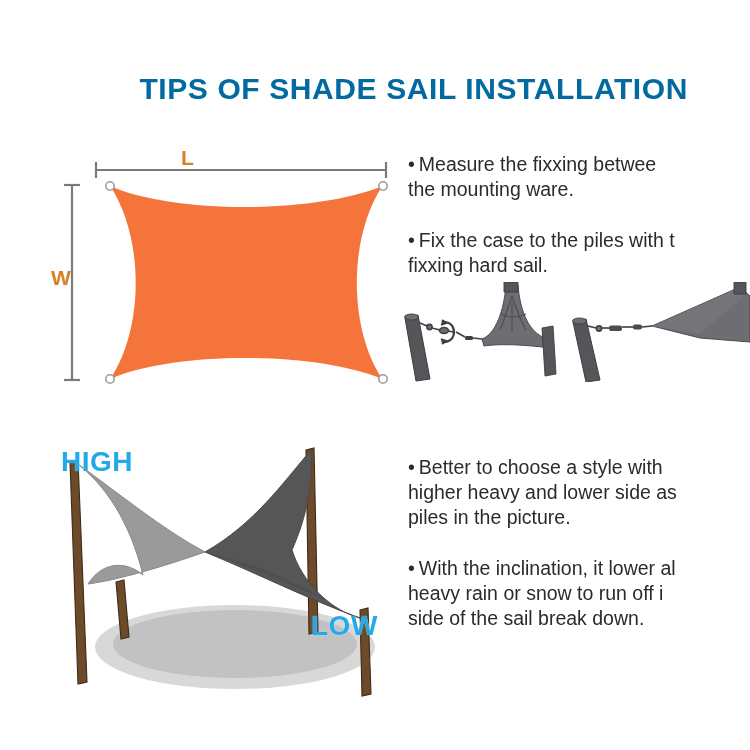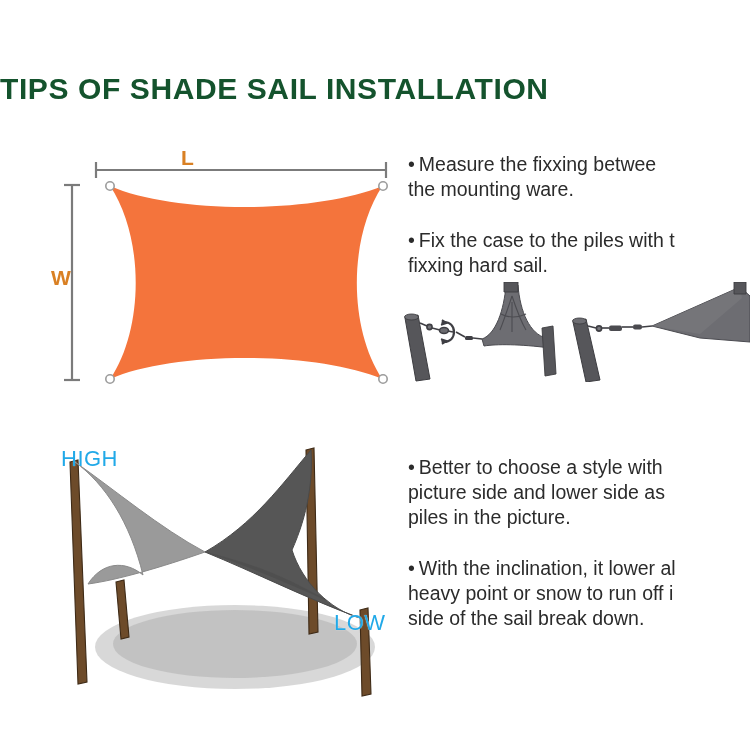--- a/index.html
+++ b/index.html
@@ -21,25 +21,25 @@
     background: #ffffff;
     overflow: hidden;
   }
 
   
   .title {
     position: absolute;
     left: 0;
     top: 72px;
     width: 688px;
-    text-align: left;
+    text-align: right;
     font-size: 30px;
     font-weight: bold;
     letter-spacing: 0.6px;
-    color: #14532d;
+    color: #0369a1;
     font-family: "Liberation Sans", sans-serif;
   }
 
   
   .panel-sail-dims {
     position: absolute;
     left: 30px;
     top: 140px;
     width: 370px;
     height: 265px;
@@ -101,28 +101,28 @@
     font-size: 21px;
     font-family: "Liberation Sans", sans-serif;
   }
   .label-L { left: 181px; top: 146px; }
   .label-W { left: 51px;  top: 266px; }
 
   
   .hl-label {
     position: absolute;
     color: #21a9e8;
-    font-weight: normal;
-    font-size: 22px;
+    font-weight: bold;
+    font-size: 28px;
     letter-spacing: 0.5px;
     font-family: "Liberation Sans", sans-serif;
     text-shadow: 0 0 1px rgba(255,255,255,0.9);
   }
   .label-HIGH { left: 61px;  top: 446px; }
-  .label-LOW  { left: 334px; top: 610px; }
+  .label-LOW  { left: 311px; top: 610px; }
 
   svg { display: block; }
 </style>
 </head>
 <body>
 
 <div id="page">
 
   <div class="title">TIPS OF SHADE SAIL INSTALLATION</div>
 
@@ -272,33 +272,33 @@
   <div class="hl-label label-HIGH">HIGH</div>
   <div class="hl-label label-LOW">LOW</div>
 
   <div class="panel-bullets-bottom">
 
     <div class="bullet-block">
       <span class="bullet-line">
         <span class="bullet-dot">•</span><span>Better to choose a style with</span>
       </span>
       <span class="bullet-line">
-        <span>picture side and lower side as</span>
+        <span>higher heavy and lower side as</span>
       </span>
       <span class="bullet-line">
         <span>piles in the picture.</span>
       </span>
     </div>
 
     <div class="bullet-block">
       <span class="bullet-line">
         <span class="bullet-dot">•</span><span>With the inclination, it lower al</span>
       </span>
       <span class="bullet-line">
-        <span>heavy point or snow to run off i</span>
+        <span>heavy rain or snow to run off i</span>
       </span>
       <span class="bullet-line">
         <span>side of the sail break down.</span>
       </span>
     </div>
 
   </div>
 
 </div>
 

